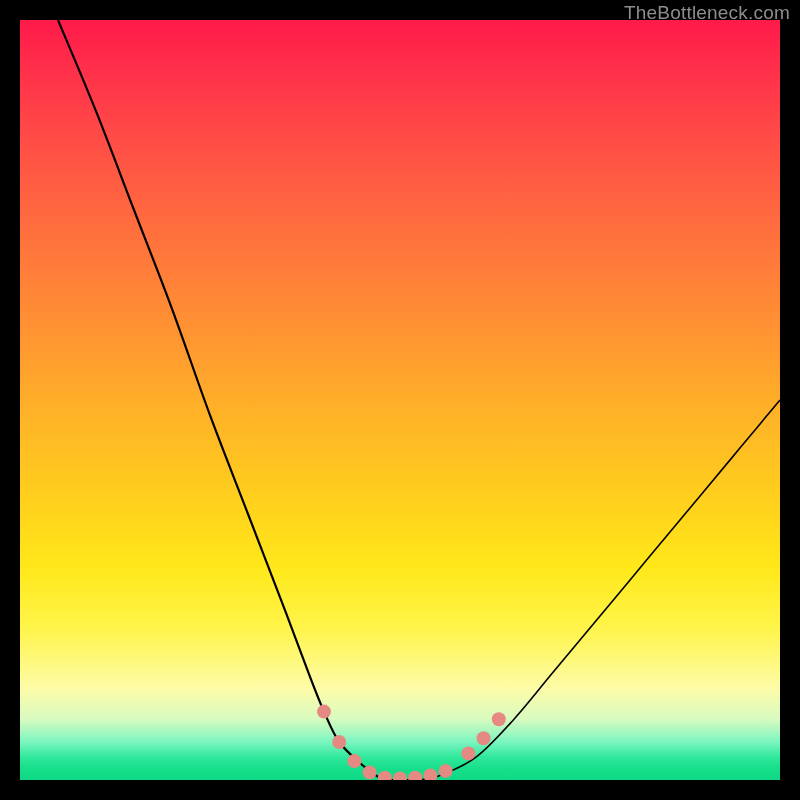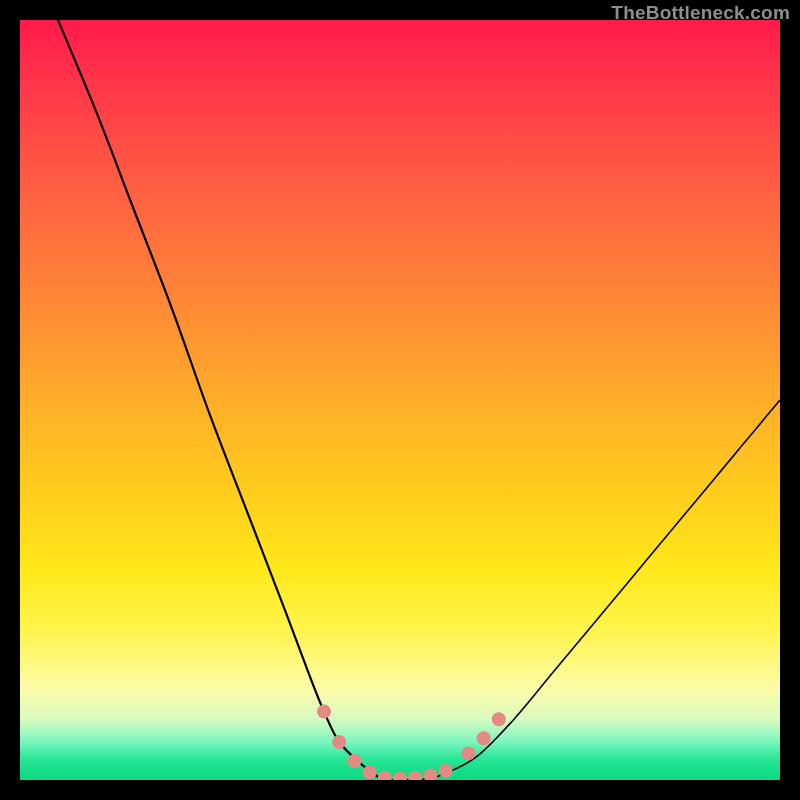--- a/index.html
+++ b/index.html
@@ -52,21 +52,21 @@
     inset: 0;
     width: 760px;
     height: 760px;
   }
   .watermark {
     position: absolute;
     top: 2px;
     right: 10px;
     color: #8d8d8d;
     font-size: 19px;
-    font-weight: 700;
+    font-weight: 400;
     letter-spacing: 0.2px;
     user-select: none;
     font-family: Arial, Helvetica, sans-serif;
   }
 </style>
 </head>
 <body>
 
 <div class="frame">
 

